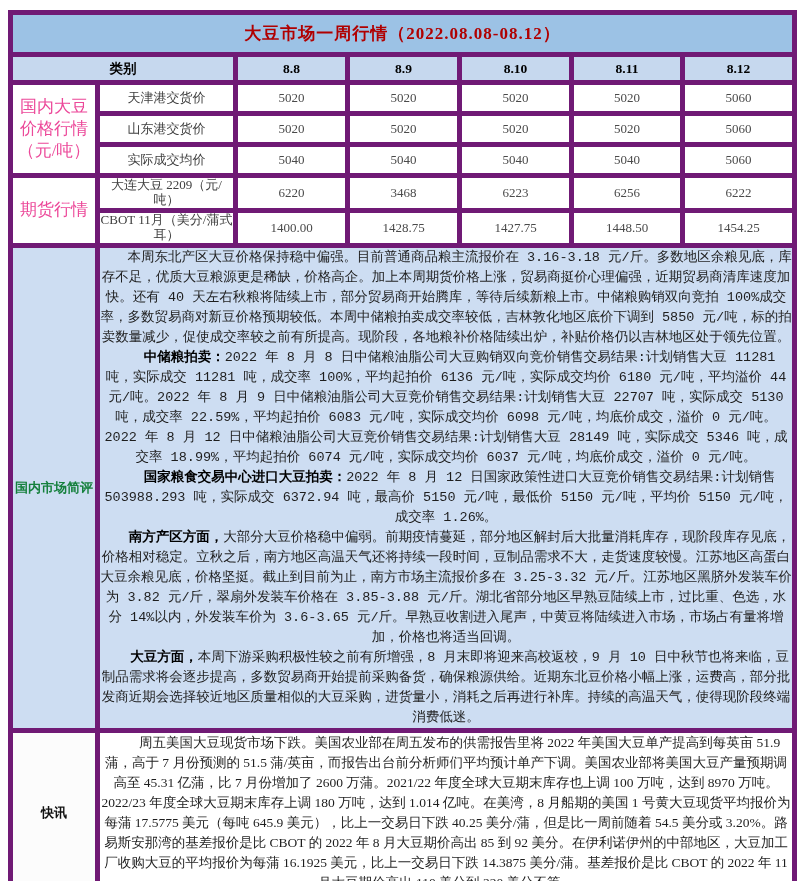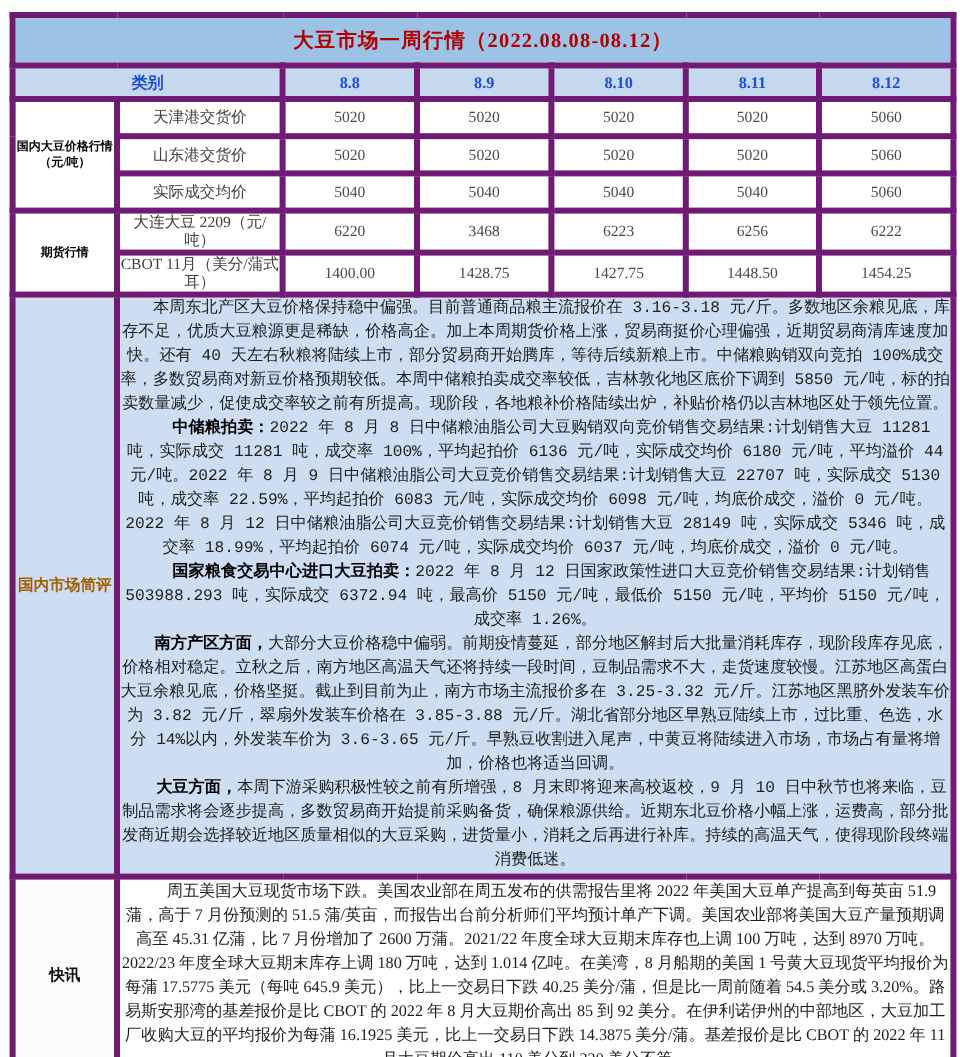--- a/index.html
+++ b/index.html
@@ -35,50 +35,50 @@
     font-size: 17px;
     height: 42px;
     letter-spacing: 1px;
     border-bottom: 2px solid #000;
   }
   
   .header-row td {
     background: #c6d8ee;
     font-weight: bold;
     font-size: 13.5px;
-    color: #1d4ed8;
+    color: #000000;
     height: 28px;
   }
   
   .price-row td { height: 31px; background: #ffffff; }
   .group-label {
-    font-weight: bold;
-    font-size: 10px;
-    color: #000000;
+    font-weight: normal;
+    font-size: 17px;
+    color: #ec4899;
     line-height: 1.3;
     padding: 0 3px;
   }
   .sub-label {
     font-size: 13px;
     color: #404040;
     line-height: 1.15;
     padding: 0 2px;
   }
   .value-cell {
     font-size: 13px;
     color: #4a4a4a;
   }
   .row-dalian td { height: 30px; }
   .row-cbot td { height: 27px; }
   
   .review-label-cell {
     background: #cdddf2;
     font-weight: bold;
     font-size: 13px;
-    color: #a16207;
+    color: #15803d;
   }
   .review-content-cell {
     background: #cdddf2;
     height: 458px;
     vertical-align: top;
     text-align: justify;
     font-size: 13.5px;
     line-height: 20px;
     color: #1e1e1e;
     padding: 2px 7px 2px 8px;

